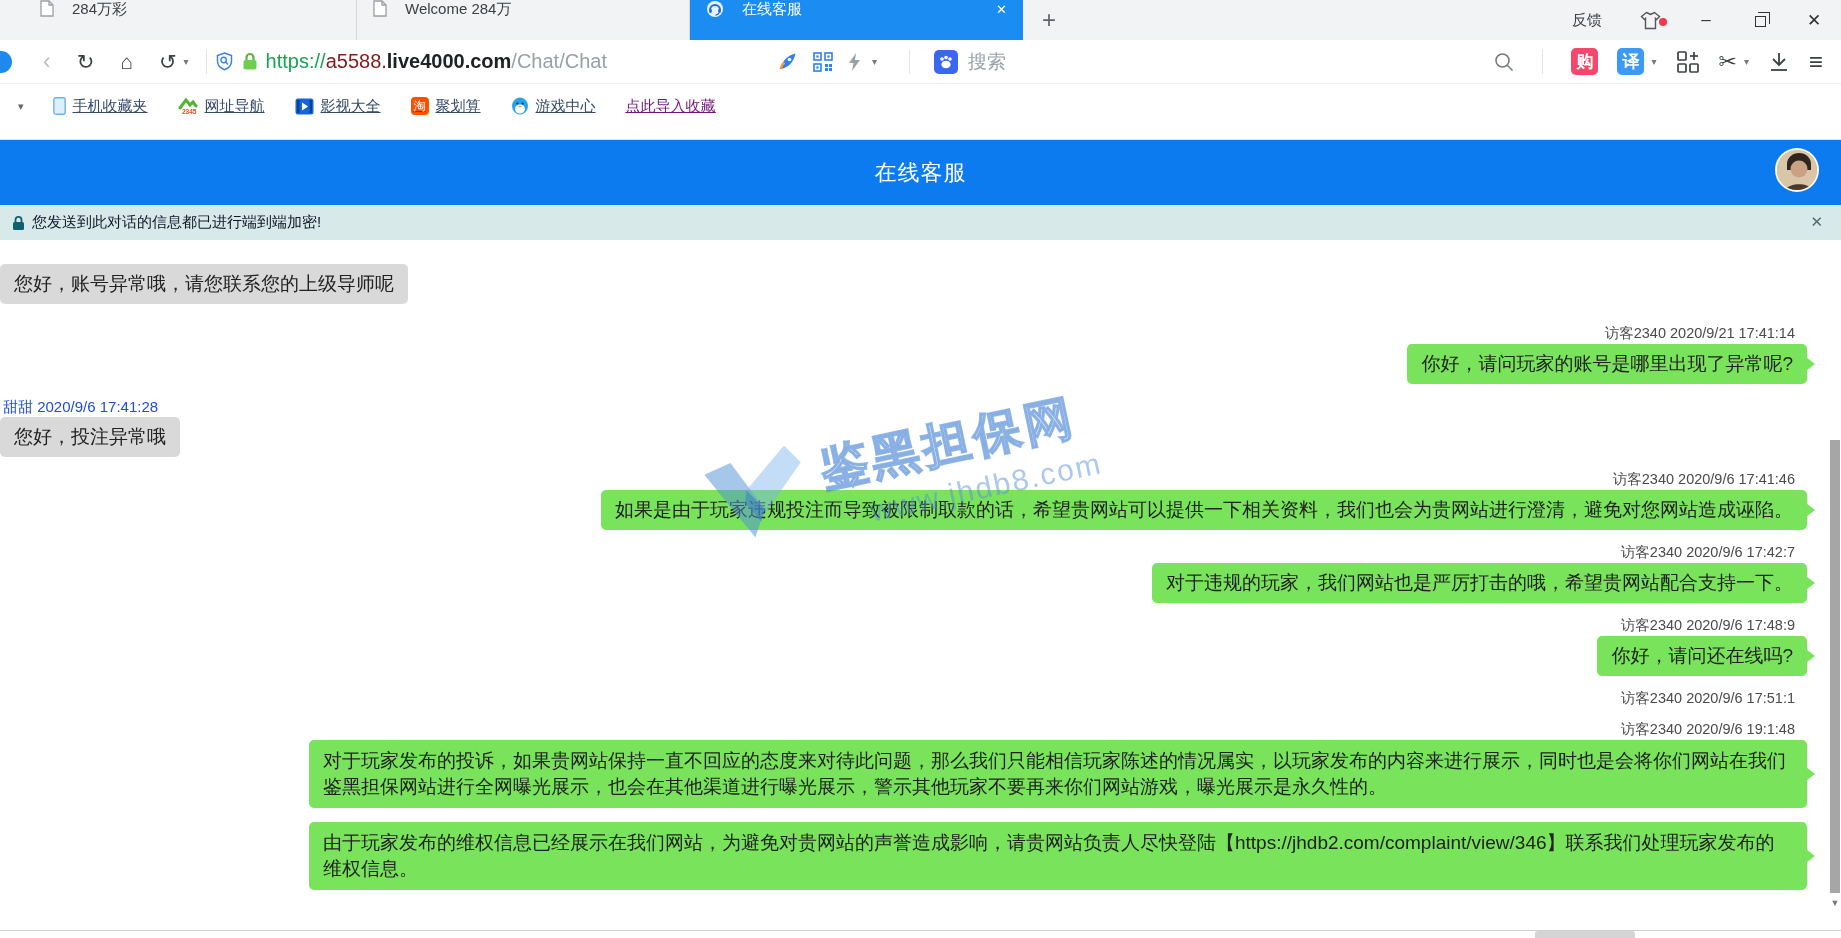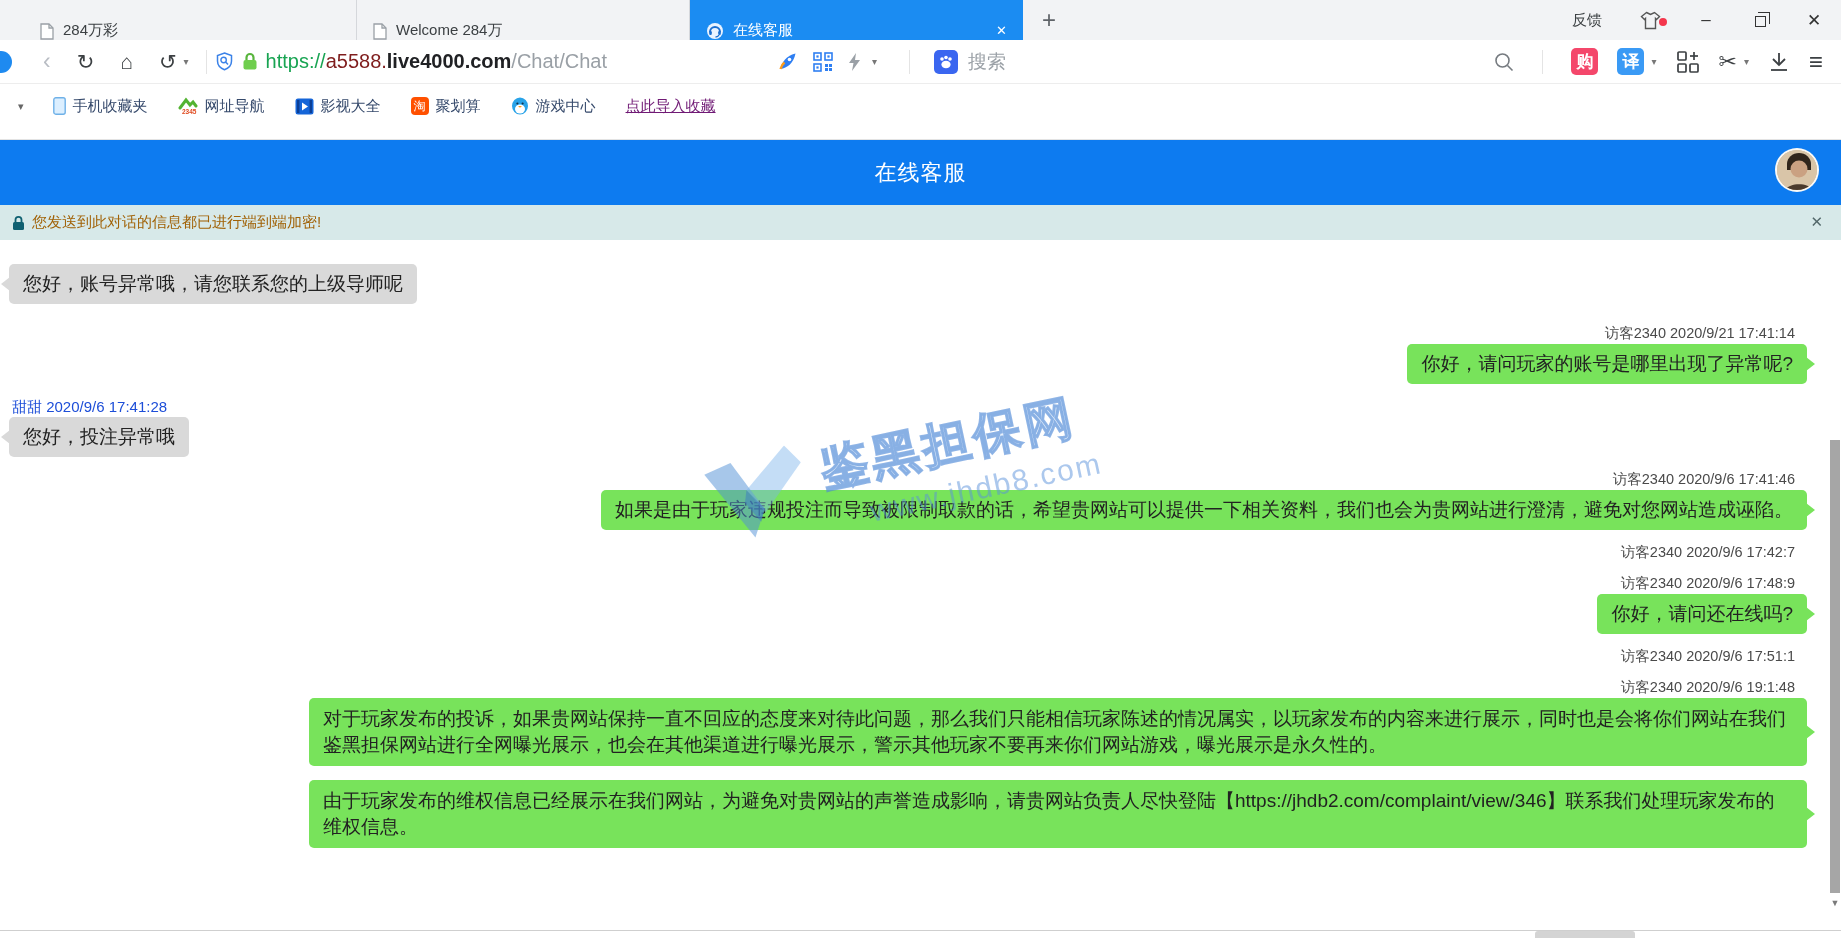--- a/index.html
+++ b/index.html
@@ -2,21 +2,21 @@
 <html><head>
 <meta charset="utf-8">
 <style>
   * { box-sizing:border-box; margin:0; padding:0; }
   html,body { width:1841px; height:938px; overflow:hidden; }
   body { font-family:"Liberation Sans","DejaVu Sans",sans-serif; background:#fff; }
   #win { position:relative; width:1841px; height:938px; background:#fff; overflow:hidden; }
 
   
   #tabbar { height:40px; background:#f2f3f5; display:flex; align-items:stretch; padding-left:24px; position:relative; }
-  .tab { width:333px; display:flex; align-items:flex-end; gap:9px; padding:0 8px 0 16px; font-size:15px; color:#3c4043; border-right:1px solid #d5d7db; cursor:default; }
+  .tab { width:333px; display:flex; align-items:flex-start; gap:18px; padding:0 8px 0 16px; font-size:15px; color:#3c4043; border-right:1px solid #d5d7db; cursor:default; }
   .tab.active { background:#1b8cf2; color:#fff; border-right:0; }
   .tab-label { white-space:nowrap; overflow:hidden; flex:1; }
   .tab-close { font-size:13px; padding:2px 8px; color:#fff; }
   .doc-icon,.headset-icon { flex:0 0 auto; display:flex; }
   .newtab { width:52px; font-size:24px; color:#5f6368; display:flex; align-items:center; justify-content:center; }
   .tabbar-spacer { flex:1; }
   .tabbar-right { display:flex; align-items:center; }
   .feedback { font-size:15px; color:#3c4043; padding:0 20px; }
   .shirt { position:relative; padding:0 18px; display:flex; align-items:center; }
   .shirt .dot { position:absolute; top:7px; right:12px; width:8px; height:8px; background:#f4364c; border-radius:50%; }
@@ -41,40 +41,40 @@
   .right-tools { margin-left:auto; display:flex; align-items:center; gap:19px; padding-right:6px; }
   .badge { width:27px; height:27px; border-radius:5px; color:#fff; font-size:17px; font-weight:bold; display:flex; align-items:center; justify-content:center; }
   .badge.shop { background:#f4476b; }
   .badge.trans { background:#3a9af5; }
   .tool-dd { font-size:10px; color:#777; margin-left:-12px; }
   .hamburger { font-size:24px; color:#3c4043; }
 
   
   #bookmarks { height:56px; border-bottom:1px solid #e3e3e3; display:flex; align-items:flex-start; padding:9px 0 0 14px; background:#fff; }
   .bm-dd { color:#666; font-size:11px; padding:7px 14px 0 4px; }
-  .bm { display:flex; align-items:center; gap:7px; font-size:15px; color:#35496b; padding:0 15px; height:26px; white-space:nowrap; }
+  .bm { display:flex; align-items:center; gap:7px; font-size:15px; color:#35496b; padding:0 15px; height:26px; white-space:nowrap;text-decoration:underline; }
   .bm .bm-ic { display:flex; }
   .bm.import .bm-label { color:#701a75; text-decoration:underline; }
 
   
   #pageheader { height:65px; background:#0d7bf0; position:relative; display:flex; align-items:center; justify-content:center; }
   #page-title { color:#fff; font-size:22px; letter-spacing:1px; }
   #avatar { position:absolute; right:22px; top:8px; width:44px; height:44px; border-radius:50%; border:2px solid rgba(255,255,255,.92); overflow:hidden; background:#cdb79a; }
 
   
   #notice { height:35px; background:#d7e9e9; display:flex; align-items:center; gap:7px; padding:0 12px; position:relative; }
-  #notice-text { color:#a16207; font-size:15px; }
+  #notice-text { color:#0f172a; font-size:15px; }
   #notice-close { position:absolute; right:18px; top:8px; color:#53686a; font-size:15px; }
 
   
   #chat { position:relative; height:699px; background:#fff; }
   #msgs { height:690px; overflow:hidden; padding-top:24px; }
   .msg { margin-bottom:14px; }
   .msg.first { margin-bottom:21px; }
-  .msg.left { text-align:left; padding-left:9px; }
+  .msg.left { text-align:left; }
   .msg.right { text-align:right; padding-right:34px; }
   .meta { font-size:14.5px; line-height:17px; color:#4a4a4a; margin-bottom:2px; }
   .msg.right .meta { margin-right:12px; }
   .msg.left .meta { color:#1d4ed8; font-size:15px; padding-left:3px; }
   .bubble { display:inline-block; position:relative; padding:8px 14px; font-size:19px; line-height:24px; color:#222; border-radius:5px; text-align:left; }
   .msg.left .bubble { background:#d9d9d9; }
   .msg.left .bubble::before { content:""; position:absolute; left:-8px; top:50%; transform:translateY(-50%);
       border-top:7px solid transparent; border-bottom:7px solid transparent; border-right:9px solid #d9d9d9; }
   .msg.right .bubble { background:#78e35b; }
   .msg.right .bubble::after { content:""; position:absolute; right:-8px; top:50%; transform:translateY(-50%);
@@ -348,20 +348,21 @@
         <span class="bubble">您好，投注异常哦</span>
       </div>
 
       <div class="msg right">
         <div class="meta">访客2340 2020/9/6 17:41:46</div>
         <span class="bubble">如果是由于玩家违规投注而导致被限制取款的话，希望贵网站可以提供一下相关资料，我们也会为贵网站进行澄清，避免对您网站造成诬陷。</span>
       </div>
 
       <div class="msg right">
         <div class="meta">访客2340 2020/9/6 17:42:7</div>
+        <span class="bubble">对于违规的玩家，我们网站也是严厉打击的哦，希望贵网站配合支持一下。</span>
       </div>
 
       <div class="msg right">
         <div class="meta">访客2340 2020/9/6 17:48:9</div>
         <span class="bubble">你好，请问还在线吗?</span>
       </div>
 
       <div class="msg right">
         <div class="meta">访客2340 2020/9/6 17:51:1</div>
       </div>

